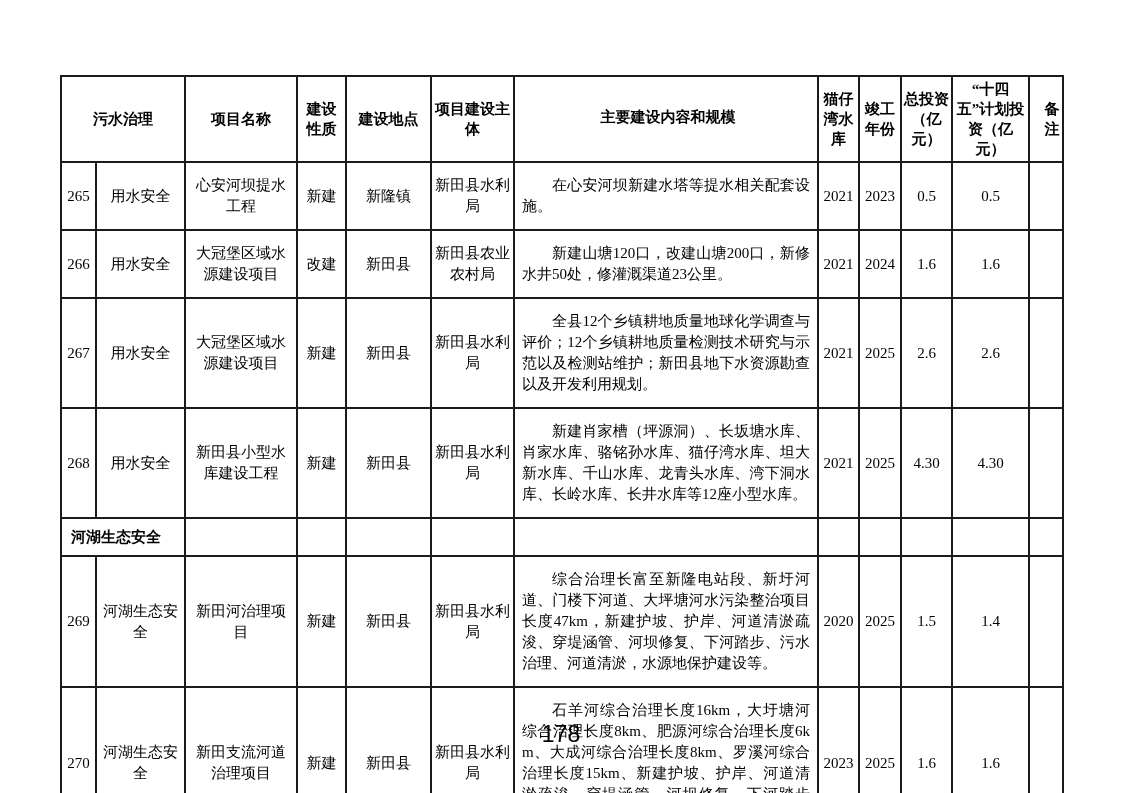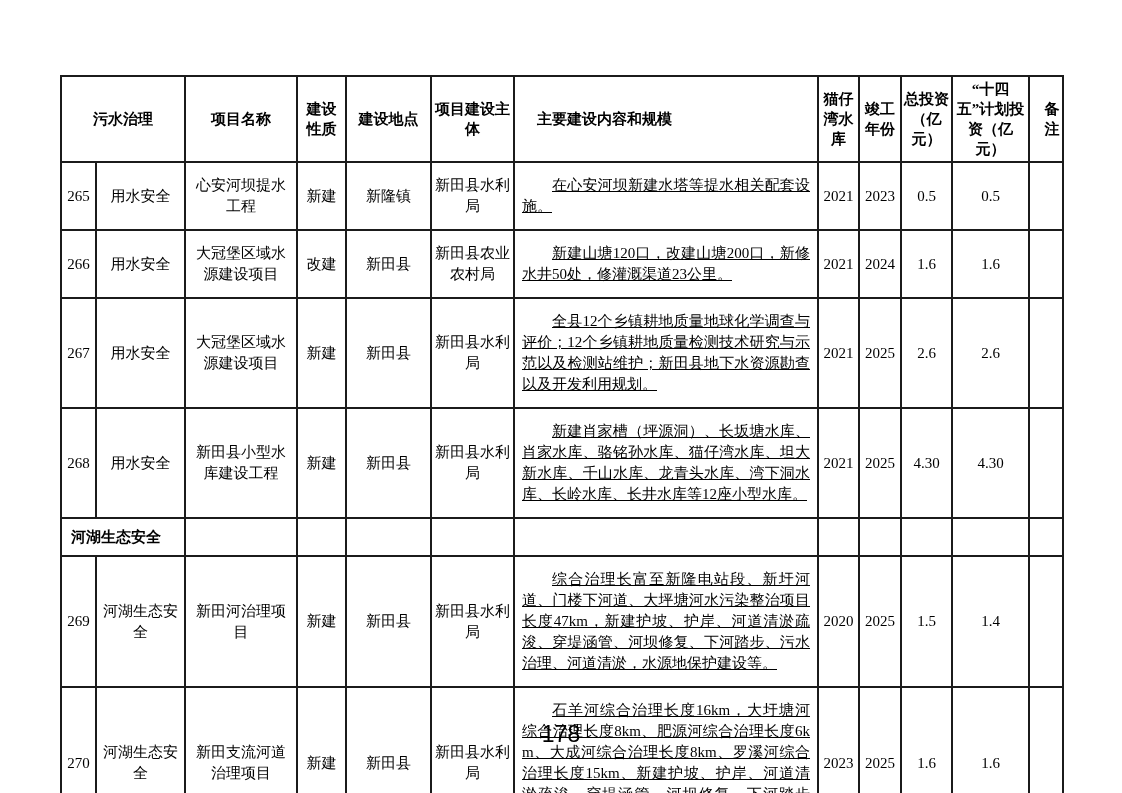--- a/index.html
+++ b/index.html
@@ -39,34 +39,34 @@
     font-weight: 400;
     word-break: break-all;
     box-sizing: border-box;
   }
   .project-table th {
     font-weight: 700;
     line-height: 20px;
     padding: 2px 2px;
   }
   .project-table th.hdr-left {
-    text-align: left;
-    padding-left: 22px;
+    text-align: center;
+    padding-left: 6px;
+    font-family: Liberation Mono, monospace;
   }
   .project-table th.tight {
     padding-left: 12px;
     padding-right: 0;
     font-family: Liberation Serif, serif;
   }
   .project-table td.content-cell {
     text-align: justify;
     text-indent: 2em;
     padding: 12px 7px;
     line-height: 21px;
-    text-decoration: underline;
   }
   .project-table td.section-label {
     text-align: left;
     font-weight: 700;
     padding-left: 9px;
   }
   tr.hdr-row     { height: 85px; }
   tr.row-265     { height: 54px; }
   tr.row-266     { height: 48px; }
   tr.row-267     { height: 89px; }

